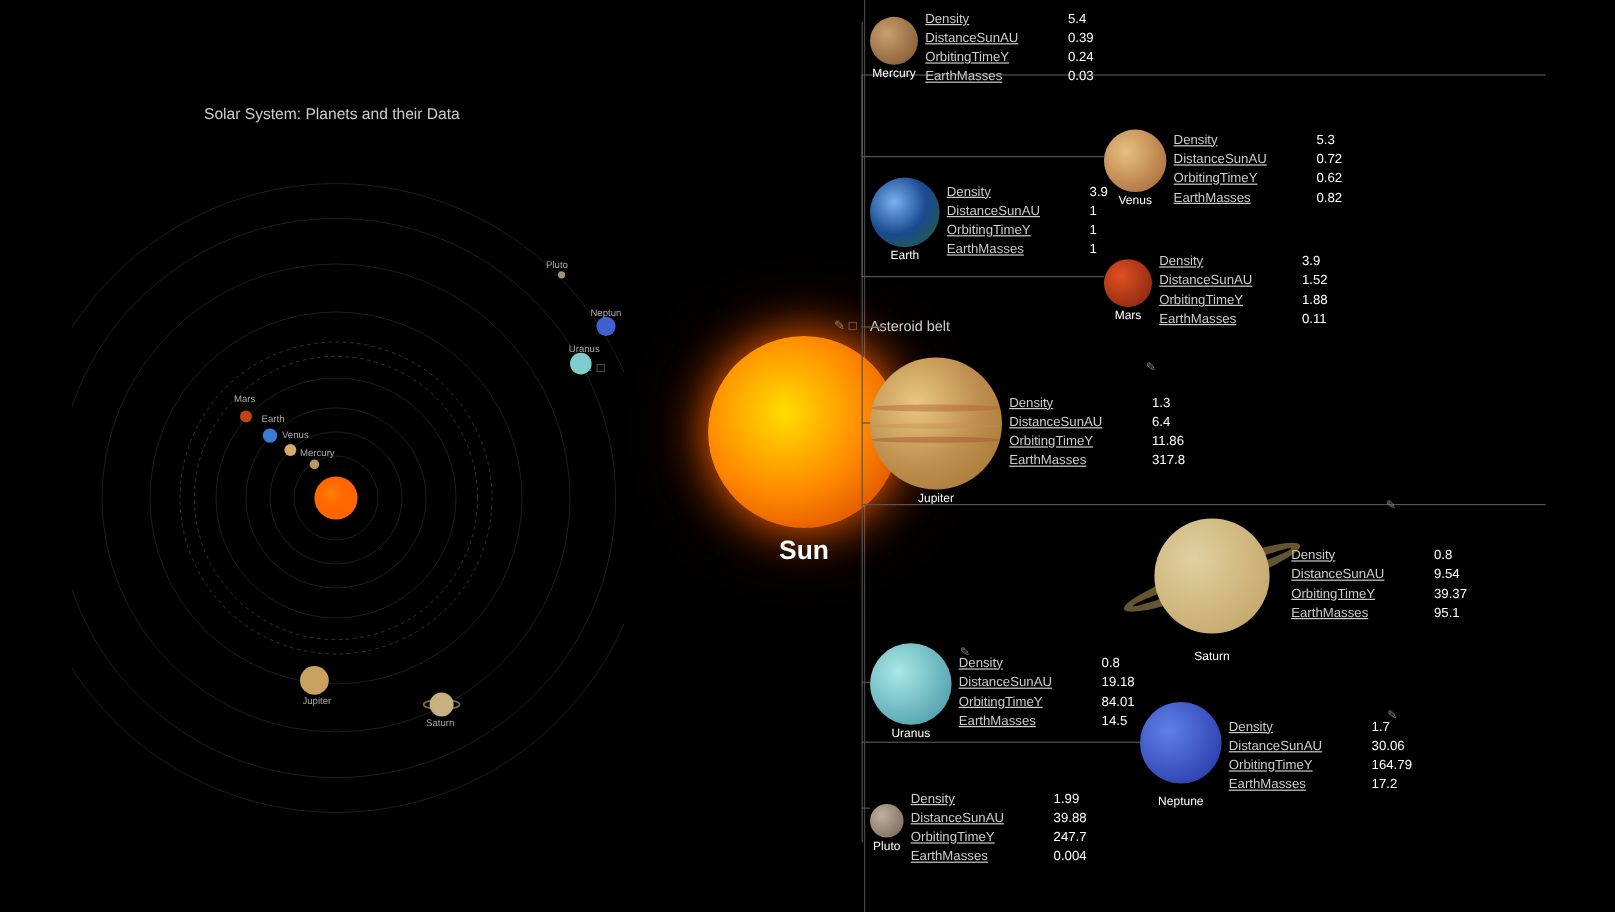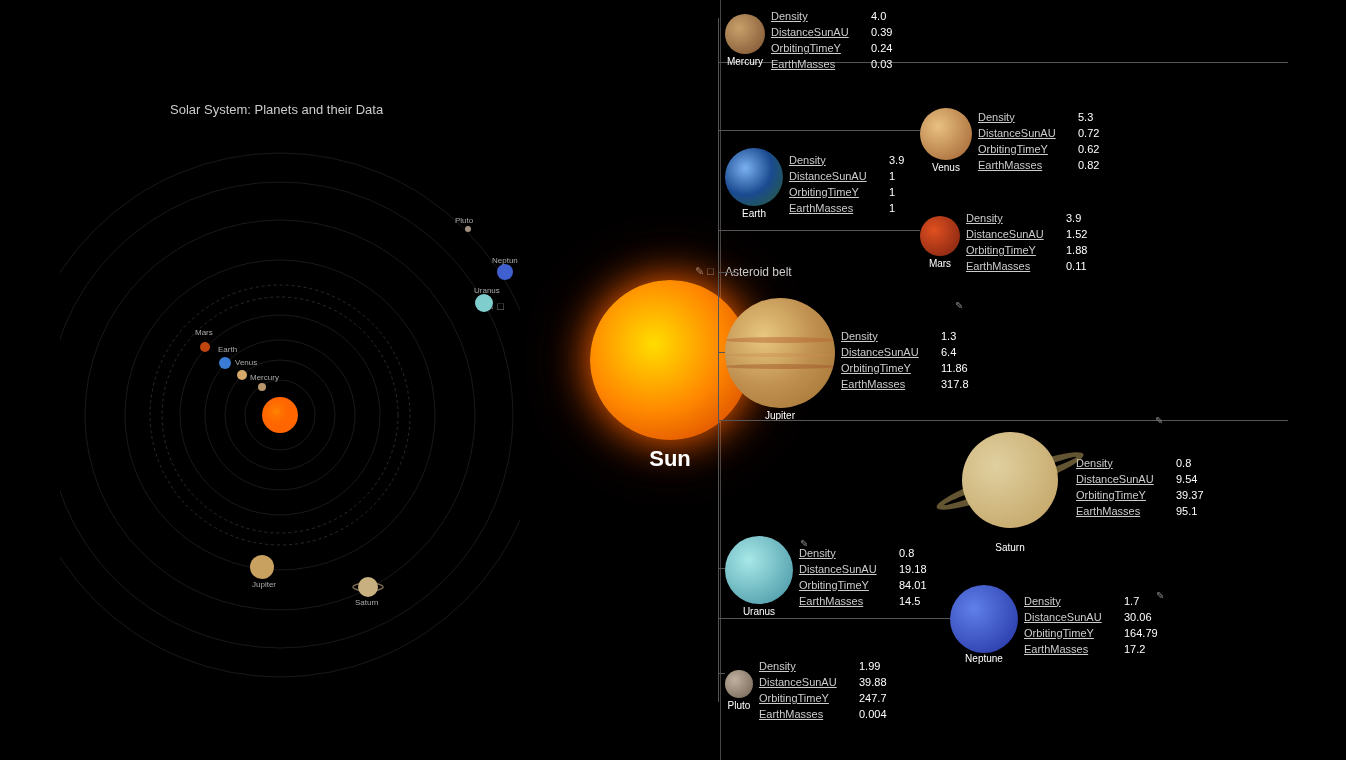--- a/index.html
+++ b/index.html
@@ -17,21 +17,21 @@
     
     #left-panel {
       position: absolute;
       left: 0; top: 0;
       width: 560px;
       height: 760px;
     }
 
     #title {
       position: absolute;
-      top: 102px; left: 170px;
+      top: 87px; left: 170px;
       font-size: 13px;
       color: #ccc;
     }
 
     
     #solar-system {
       position: absolute;
       left: 60px; top: 120px;
       width: 460px;
       height: 580px;
@@ -45,21 +45,21 @@
     
     #right-panel {
       position: absolute;
       left: 560px; top: 0;
       width: 786px;
       height: 760px;
     }
 
     .data-row {
       display: flex;
-      gap: 0;
+      gap: 19px;
       line-height: 16px;
     }
 
     .data-key {
       text-decoration: underline;
       color: #ccc;
       min-width: 100px;
     }
 
     .data-val {
@@ -161,21 +161,21 @@
 
   <div style="position:absolute; top:8px; left:165px;">
     <div style="display:flex; align-items:center; gap:6px;">
       <div style="text-align:center;">
         <div style="width:40px; height:40px; border-radius:50%; background:radial-gradient(circle at 35% 35%, #c8a06a, #7a5030);"></div>
         <div style="font-size:10px; color:#fff; margin-top:2px;">Mercury</div>
       </div>
       <div>
         <div class="data-row">
             <span class="data-key">Density</span>
-            <span class="data-val">4.0</span>
+            <span class="data-val">5.4</span>
           </div>
         <div class="data-row">
             <span class="data-key">DistanceSunAU</span>
             <span class="data-val">0.39</span>
           </div>
         <div class="data-row">
             <span class="data-key">OrbitingTimeY</span>
             <span class="data-val">0.24</span>
           </div>
         <div class="data-row">
@@ -377,21 +377,21 @@
   </div>
 
   <div style="position:absolute; top:568px; left:158px; width:7px; height:1px; background:#555;"></div>
 
   <div style="position:absolute; top:538px; left:240px; font-size:10px; color:#888;">✎</div>
 
   <div style="position:absolute; top:585px; left:390px;">
     <div style="display:flex; align-items:center; gap:6px;">
       <div style="text-align:center;">
         <div style="width:68px; height:68px; border-radius:50%; background:radial-gradient(circle at 35% 35%, #6080e8, #2030a0);"></div>
-        <div style="font-size:10px; color:#fff; margin-top:0;">Neptune</div>
+        <div style="font-size:10px; color:#fff; margin-top:10px;">Neptune</div>
       </div>
       <div>
         <div class="data-row">
             <span class="data-key">Density</span>
             <span class="data-val">1.7</span>
           </div>
         <div class="data-row">
             <span class="data-key">DistanceSunAU</span>
             <span class="data-val">30.06</span>
           </div>

